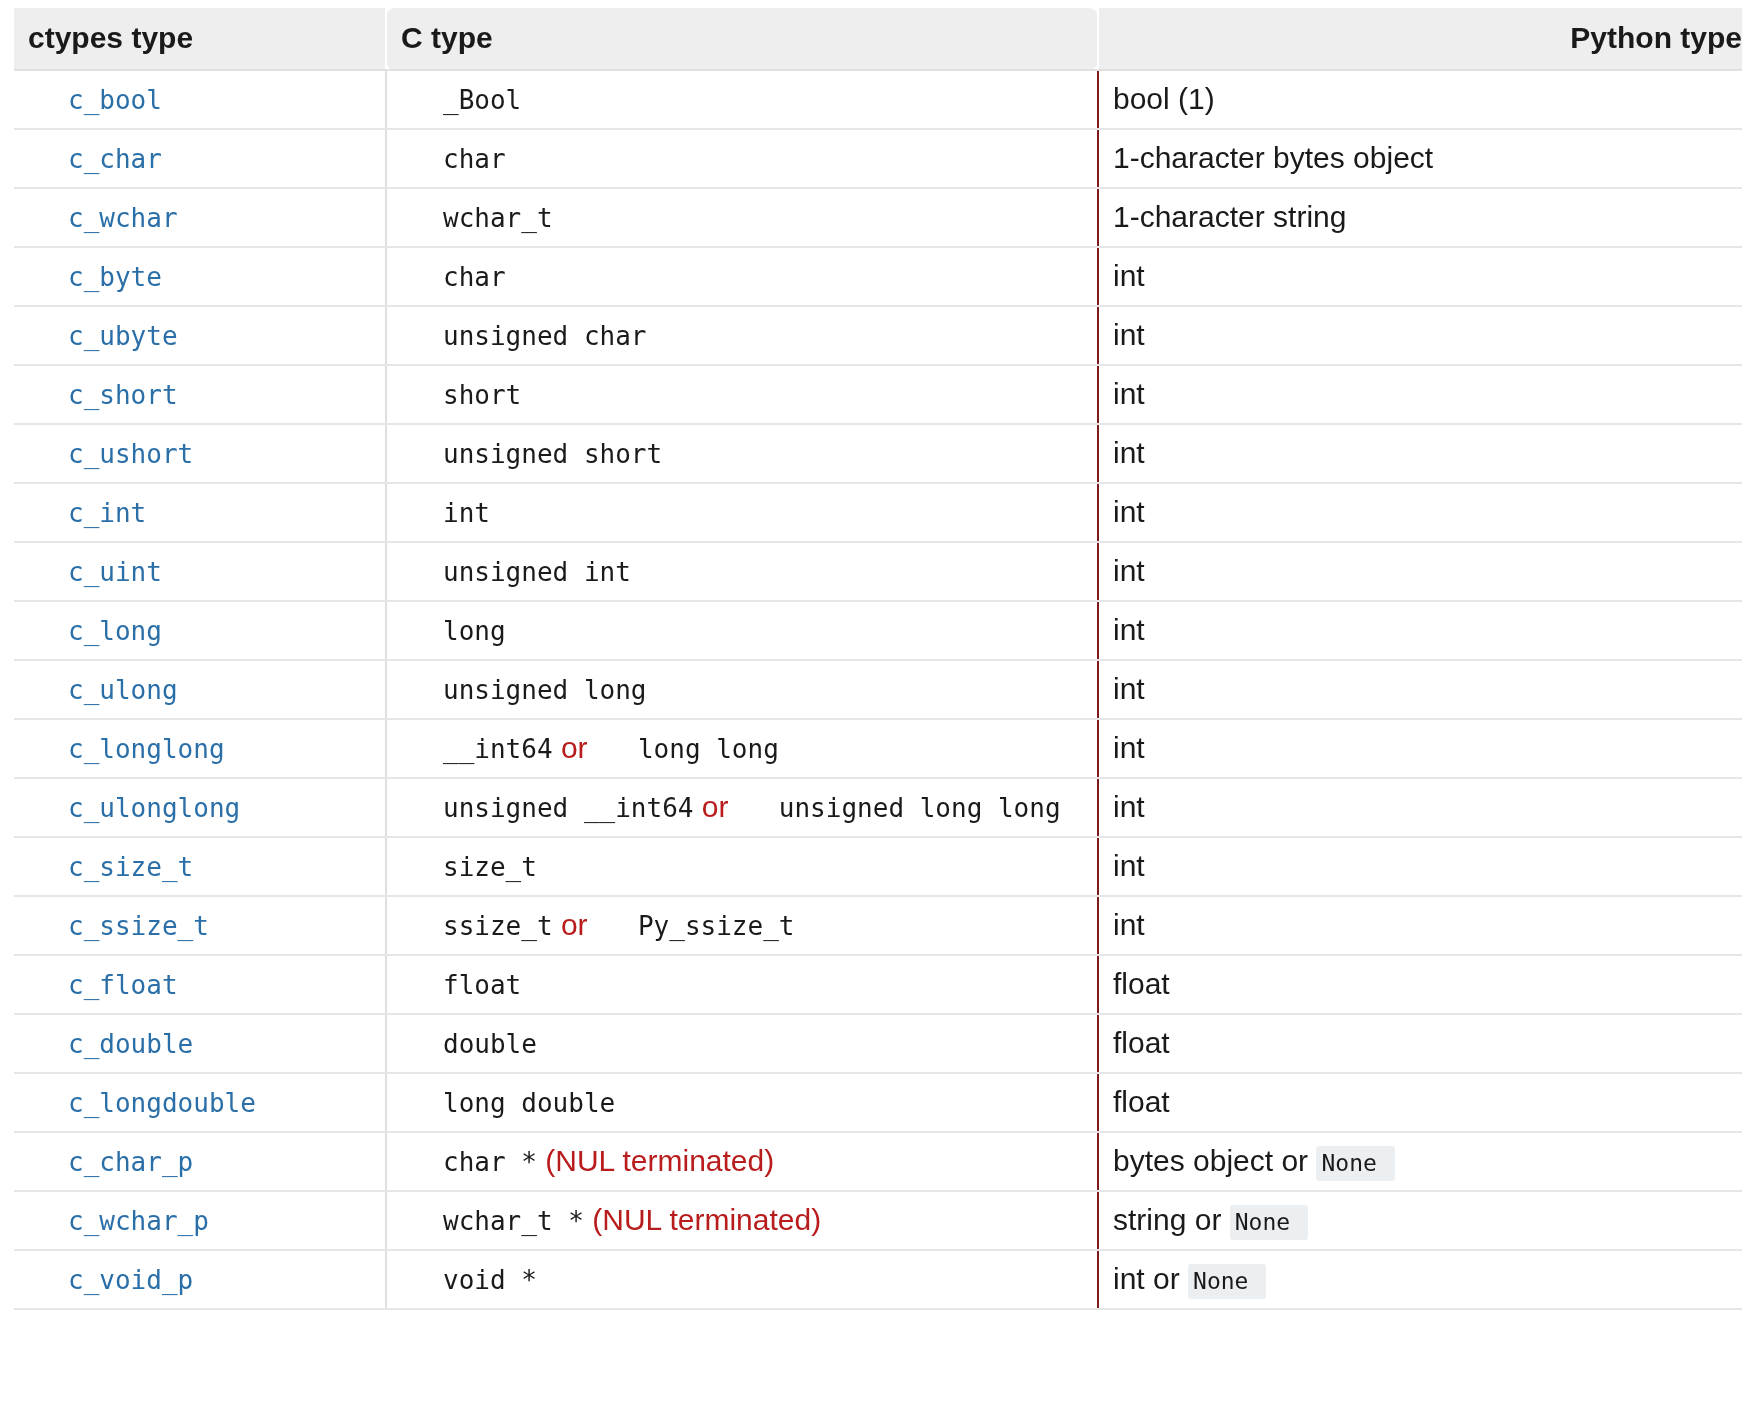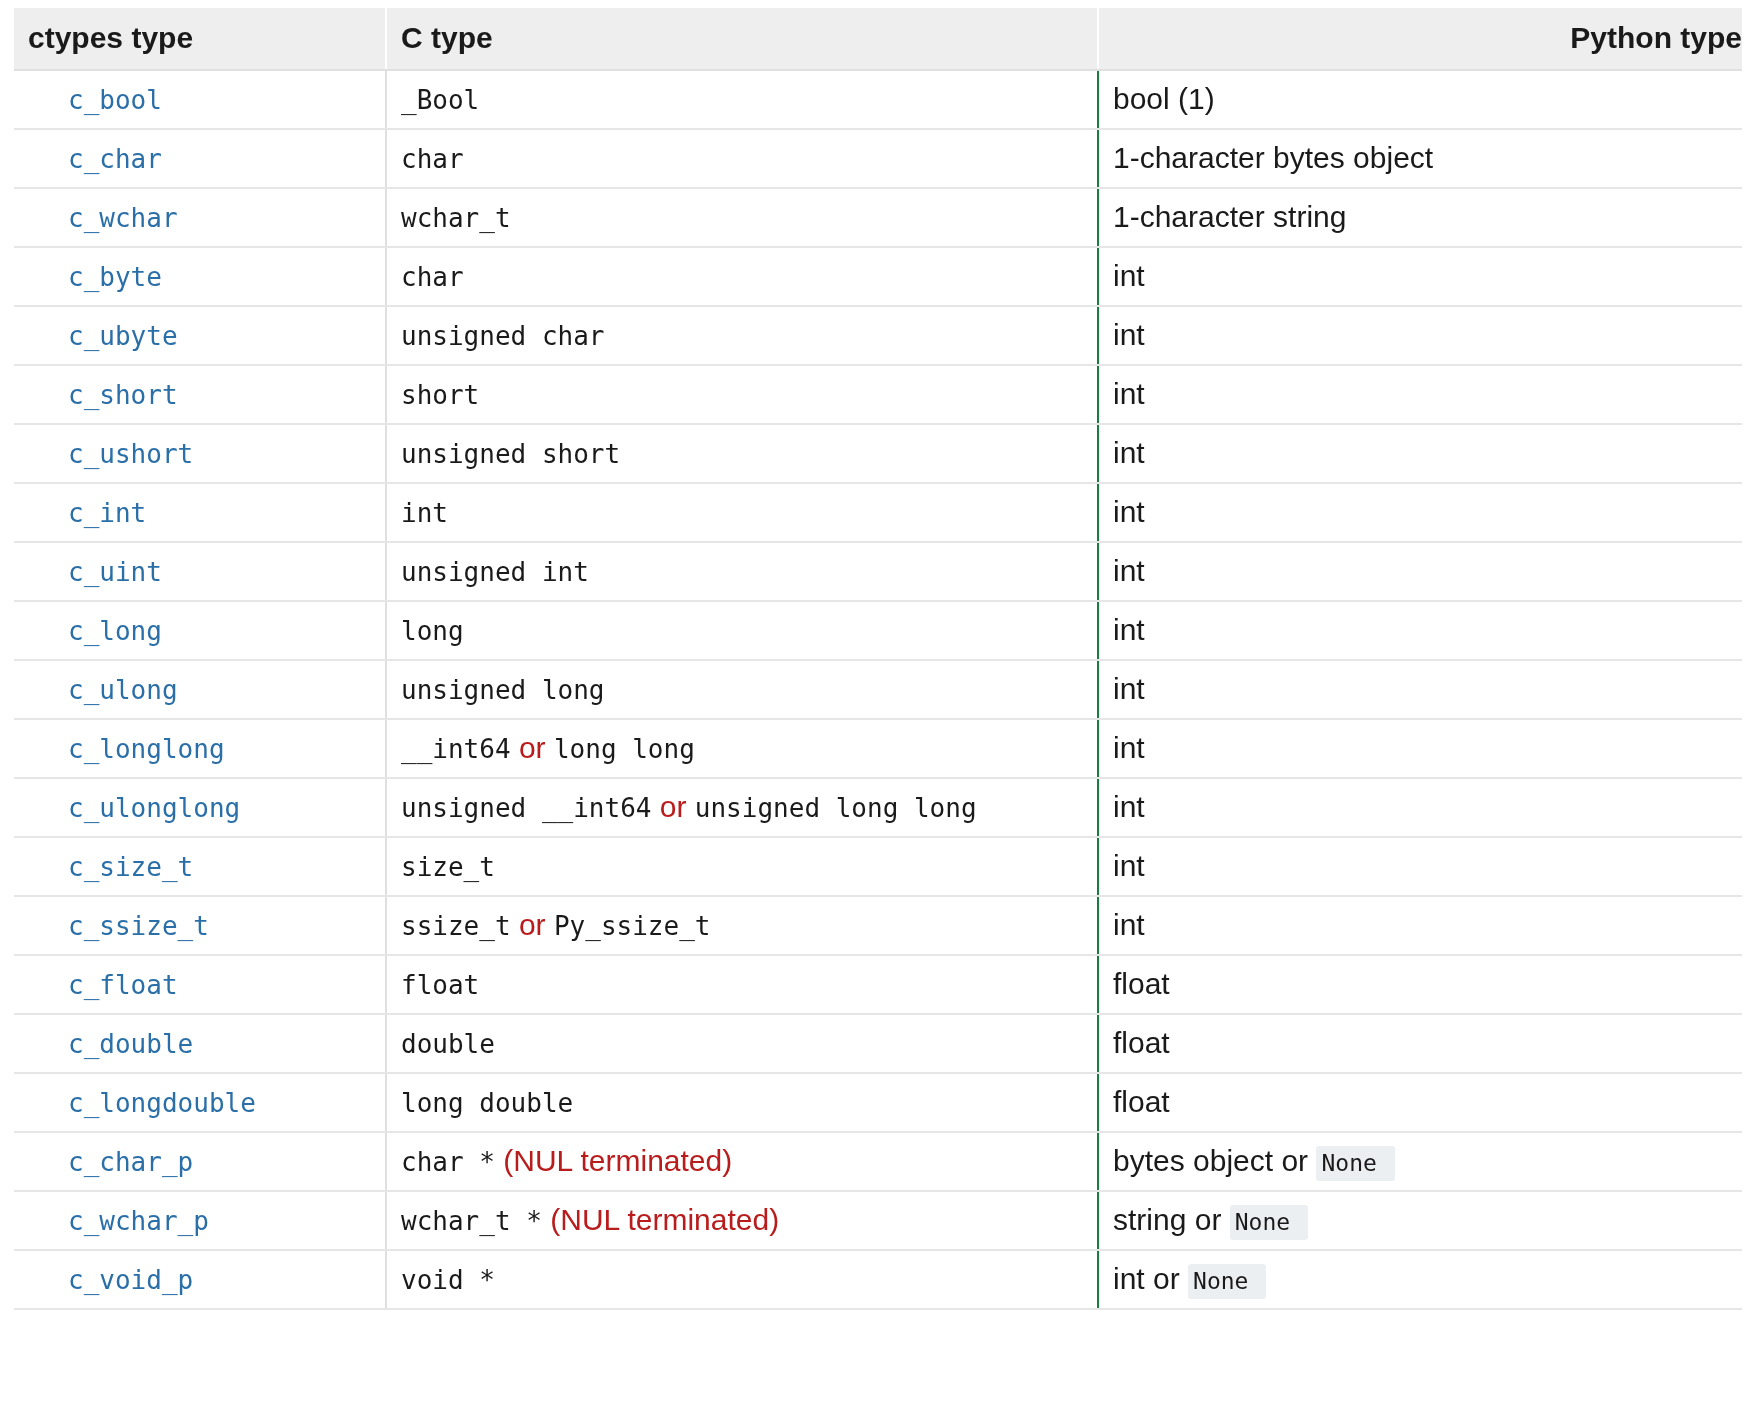--- a/index.html
+++ b/index.html
@@ -38,41 +38,42 @@
     font-weight: bold;
     font-size: 30px;
     color: #1a1a1a;
     padding: 13px 0 14px 14px;
     border: none;
     border-bottom: 2px solid #e0e0e0;
     vertical-align: middle;
     font-family: "Liberation Sans", sans-serif;
   }
   thead th.c-python { border-left: 2px solid #ffffff; text-align: right; }
-  thead th.c-ctype  { border-left: 2px solid #ffffff; }
+  thead th.c-ctype  { border-left: 2px solid #ffffff; border-radius: 9px; }
 
   tbody td {
     padding: 11px 0 12px 14px;
     border-bottom: 2px solid #e6e6e6;
     vertical-align: middle;
     height: 34px;
     box-sizing: content-box;
     background: #ffffff;
   }
   tbody td.c-ctype  { border-left: 2px solid #e0e0e0; }
-  tbody td.c-python { border-left: 2px solid #15803d; margin-left: 28px; }
+  tbody td.c-python { border-left: 2px solid #7f1d1d; margin-left: 28px; }
 
   tbody tr:last-child td { border-bottom: 2px solid #e6e6e6; }
 
   
   .mono {
     font-family: "DejaVu Sans Mono", "Liberation Mono", monospace;
     font-size: 26px;
     letter-spacing: 0px;
     white-space: pre;
+    margin-left: 42px;
   }
 
   
   .typelink {
     font-family: "DejaVu Sans Mono", "Liberation Mono", monospace;
     font-size: 26px;
     color: #2b6fa8;
     text-decoration: none;
     white-space: pre;
     cursor: pointer;

